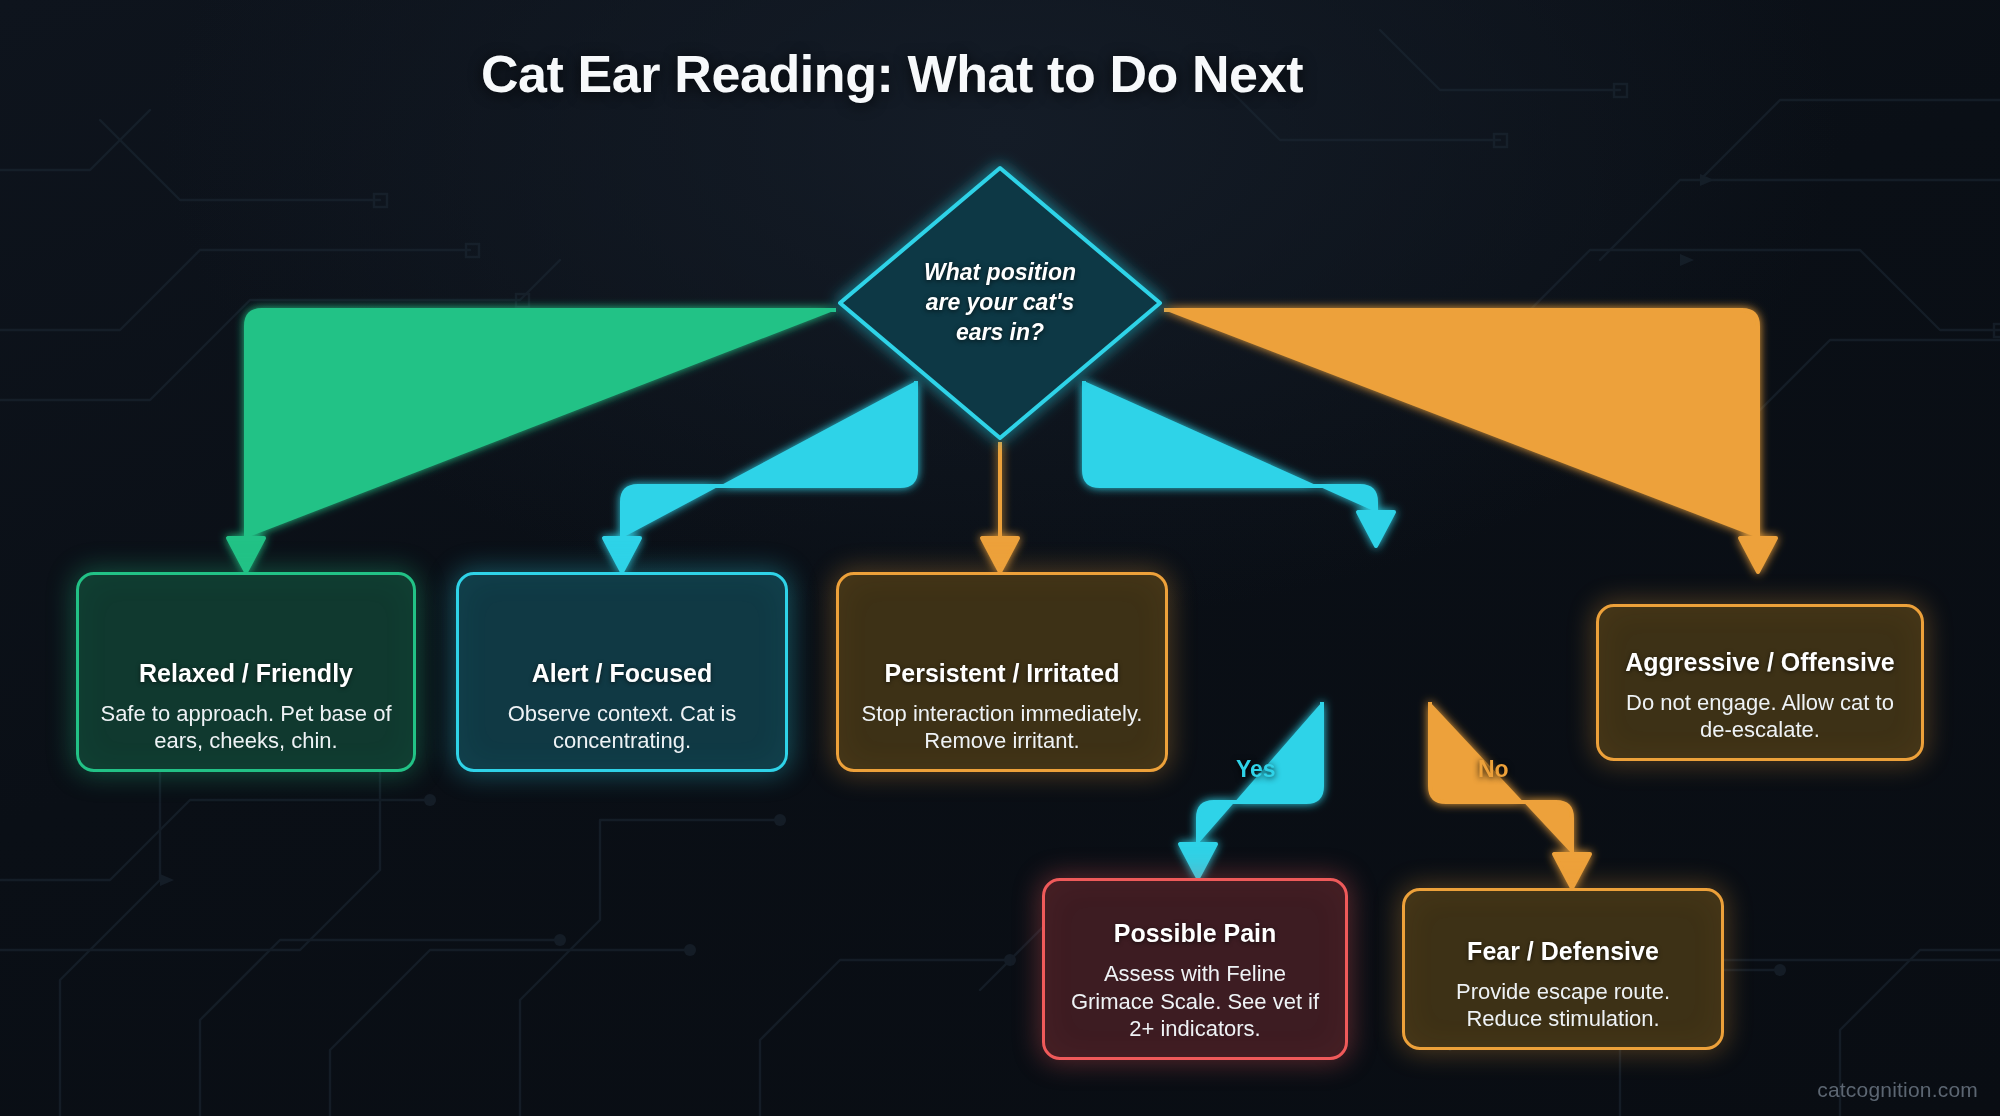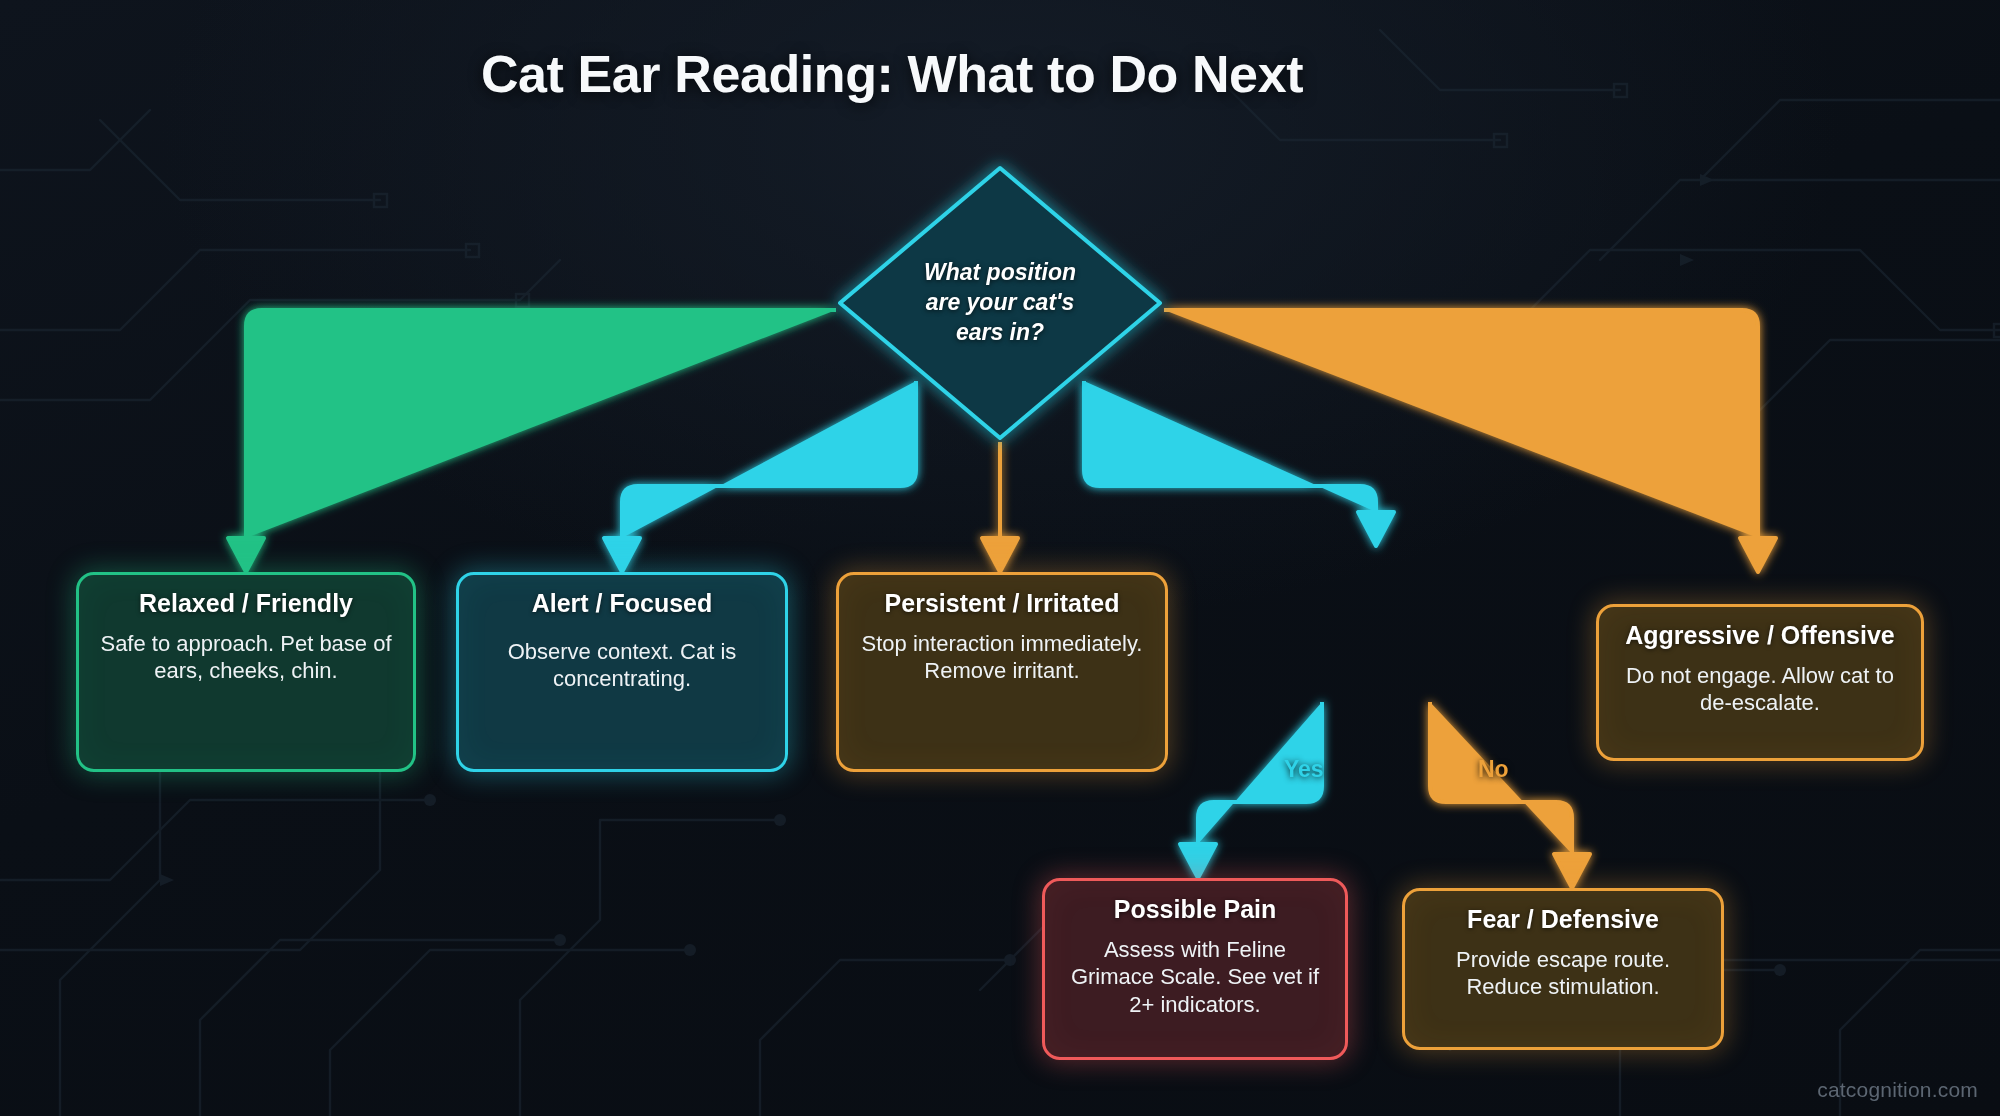--- a/index.html
+++ b/index.html
@@ -68,42 +68,42 @@
     box-sizing: border-box;
   }
 
   .box {
     border-radius: 18px;
     border-width: 3px;
     border-style: solid;
     display: flex;
     flex-direction: column;
     align-items: center;
-    justify-content: flex-start;
+    justify-content: flex-end;
     text-align: center;
     padding: 14px 18px;
   }
   .box .ttl {
     font-size: 25px;
     font-weight: bold;
     color: #ffffff;
     line-height: 1.14;
     margin-bottom: 12px;
     text-shadow: 0 1px 4px rgba(0,0,0,0.6);
   }
   .box .dsc {
     font-size: 22px;
     color: #eef2f5;
     line-height: 1.26;
     font-weight: 400;
   }
 
   
   .c-green  { border-color:#22c286; background:#10392f; box-shadow:0 0 26px 3px rgba(34,194,134,.34), inset 0 0 34px rgba(34,194,134,.07); }
-  .c-cyan   { border-color:#2fd3e8; background:#103944; box-shadow:0 0 26px 3px rgba(47,211,232,.34), inset 0 0 34px rgba(47,211,232,.07);gap:8px; }
+  .c-cyan   { border-color:#2fd3e8; background:#103944; box-shadow:0 0 26px 3px rgba(47,211,232,.34), inset 0 0 34px rgba(47,211,232,.07); }
   .c-amber  { border-color:#eda13a; background:#3d3116; box-shadow:0 0 26px 3px rgba(237,161,58,.30), inset 0 0 34px rgba(237,161,58,.07); }
   .c-red    { border-color:#ef5a5a; background:#3d1c22; box-shadow:0 0 26px 3px rgba(239,90,90,.34), inset 0 0 34px rgba(239,90,90,.07); }
 
   
   .diamond-wrap { position:absolute; }
   .diamond-wrap svg { position:absolute; left:0; top:0; overflow:visible; }
   .diamond-label {
     position: absolute;
     inset: 0;
     display: flex;
@@ -118,21 +118,21 @@
     white-space: pre-line;
   }
 
   
   .edge-label {
     position: absolute;
     font-size: 23px;
     font-weight: bold;
     text-shadow: 0 1px 6px rgba(0,0,0,0.85);
   }
-  .lab-yes { color:#2fd3e8;margin-left:48px; }
+  .lab-yes { color:#2fd3e8; }
   .lab-no  { color:#eda13a; }
 </style>
 </head>
 <body>
 
 <div id="stage">
 
   <svg id="circuitry" width="2000" height="1116" viewBox="0 0 2000 1116" aria-hidden="true">
     <g stroke="#1d2935" stroke-width="2.4" fill="none" stroke-linecap="round" stroke-linejoin="round">
       <path d="M0 330 L120 330 L200 250 L470 250"></path>

